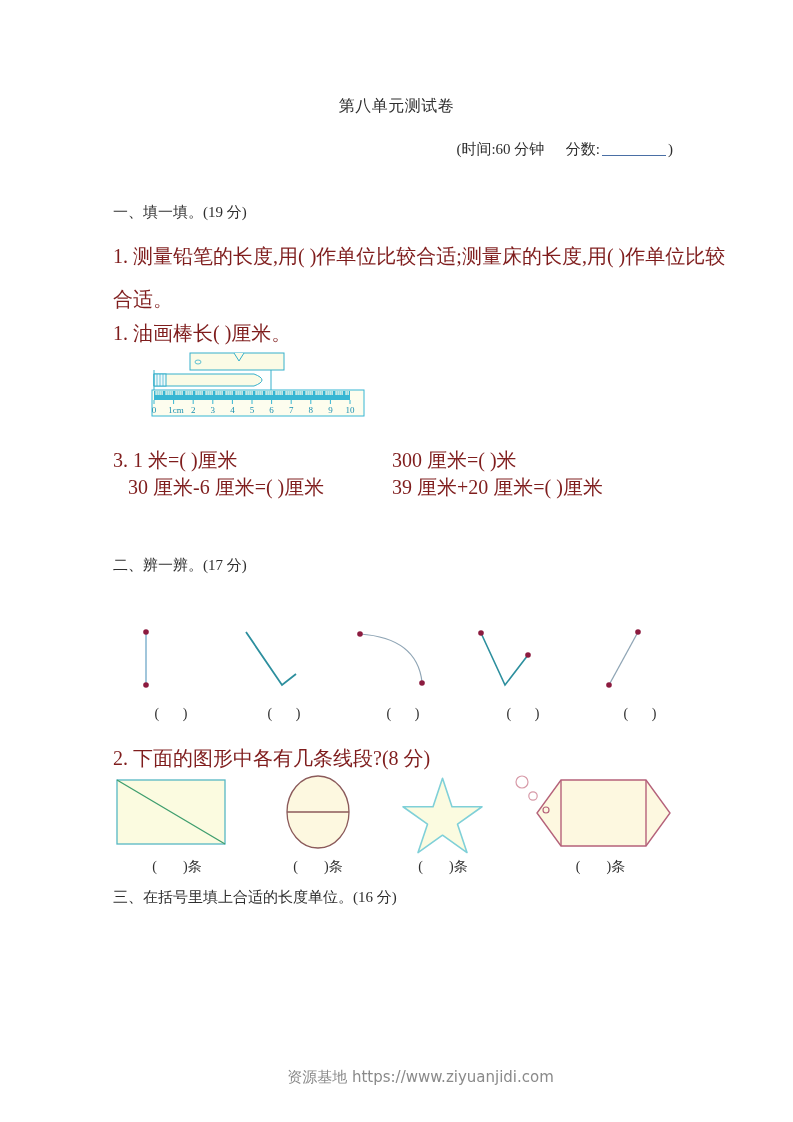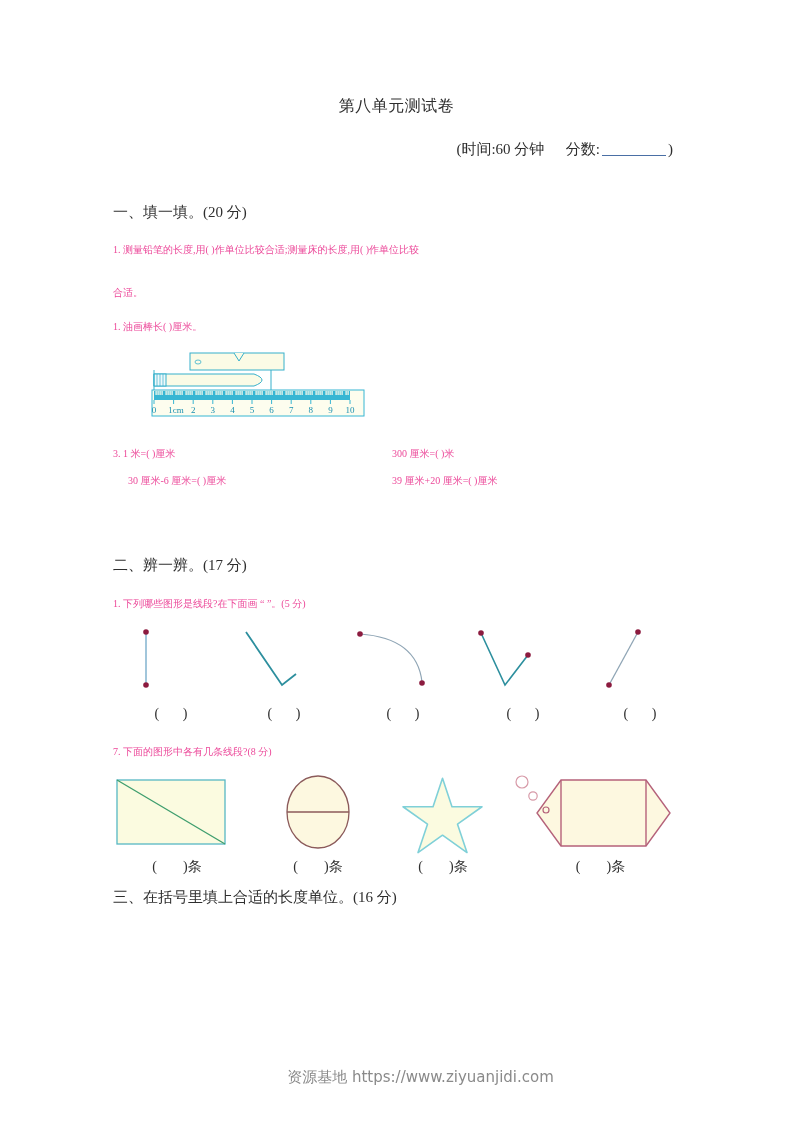--- a/index.html
+++ b/index.html
@@ -54,22 +54,22 @@
   .sec-head {
     position: absolute;
     left: 113px;
     font-size: 15px;
     color: #2e2e2e;
     white-space: nowrap;
   }
   .qline {
     position: absolute;
     left: 113px;
-    font-size: 10px;
-    color: #ec4899;
+    font-size: 20px;
+    color: #7f1d1d;
     white-space: nowrap;
     text-align: center;
   }
   .qline.indent { left: 128px; }
 
   
   .ruler-fig {
     position: absolute;
     left: 146px;
     top: 352px;
@@ -147,21 +147,21 @@
 <div class="page">
 
   <div class="doc-title">第八单元测试卷</div>
 
   <div class="meta-row">
     <span>(时间:60 分钟</span>
     <span style="display:inline-block;width:14px"></span>
     <span>分数:</span><span class="score-blank"></span><span>)</span>
   </div>
 
-  <div class="sec-head" style="top:203px">一、填一填。(20 分)</div>
+  <div class="sec-head" style="top:203px">一、填一填。(19 分)</div>
 
   <div class="qline" style="top:243px">1. 测量铅笔的长度,用(        )作单位比较合适;测量床的长度,用(        )作单位比较</div>
   <div class="qline" style="top:286px">合适。</div>
 
   <div class="qline" style="top:320px">1. 油画棒长(        )厘米。</div>
 
   <div class="ruler-fig">
     <svg width="222" height="66" viewBox="0 0 222 66" xmlns="http://www.w3.org/2000/svg">
 
       <g>
@@ -297,21 +297,20 @@
     </svg>
   </div>
 
   <div class="qline" style="top:447px">3. 1 米=(        )厘米</div>
   <div class="qline" style="left:392px; top:447px">300 厘米=(        )米</div>
   <div class="qline indent" style="top:474px">30 厘米-6 厘米=(        )厘米</div>
   <div class="qline" style="left:392px; top:474px">39 厘米+20 厘米=(        )厘米</div>
 
 
   <div class="sec-head" style="top:556px">二、辨一辨。(17 分)</div>
-  <div class="qline" style="top:597px">1. 下列哪些图形是线段?在下面画 “    ”。(5 分)</div>
 
   <div class="seg-row">
 
     <div class="seg-cell" style="left:0">
       <svg width="116" height="80" viewBox="0 0 116 80" xmlns="http://www.w3.org/2000/svg">
         <line x1="33" y1="10" x2="33" y2="63" stroke="#6fa8c8" stroke-width="1.3"></line>
         <circle cx="33" cy="10" r="2.8" fill="#8c1b3f"></circle>
         <circle cx="33" cy="63" r="2.8" fill="#8c1b3f"></circle>
       </svg>
       <div class="paren-label">(      )</div>
@@ -345,21 +344,21 @@
     <div class="seg-cell" style="left:469px">
       <svg width="116" height="80" viewBox="0 0 116 80" xmlns="http://www.w3.org/2000/svg">
         <line x1="27" y1="63" x2="56" y2="10" stroke="#8fa5b5" stroke-width="1.3"></line>
         <circle cx="27" cy="63" r="2.8" fill="#8c1b3f"></circle>
         <circle cx="56" cy="10" r="2.8" fill="#8c1b3f"></circle>
       </svg>
       <div class="paren-label">(      )</div>
     </div>
   </div>
 
-  <div class="qline" style="top:745px">7. 下面的图形中各有几条线段?(8 分)</div>
+  <div class="qline" style="top:745px">2. 下面的图形中各有几条线段?(8 分)</div>
 
   <div class="shape-row">
 
     <div class="shape-cell" style="left:0; width:128px">
       <svg width="128" height="82" viewBox="0 0 128 82" xmlns="http://www.w3.org/2000/svg">
         <rect x="4" y="8" width="108" height="64" fill="#fbfbe0" stroke="#56b7c4" stroke-width="1.3"></rect>
         <line x1="4" y1="8" x2="112" y2="72" stroke="#3f9e6e" stroke-width="1.3"></line>
       </svg>
       <div class="shape-label">
         <span>(</span><span class="gap"></span><span>)条</span>

